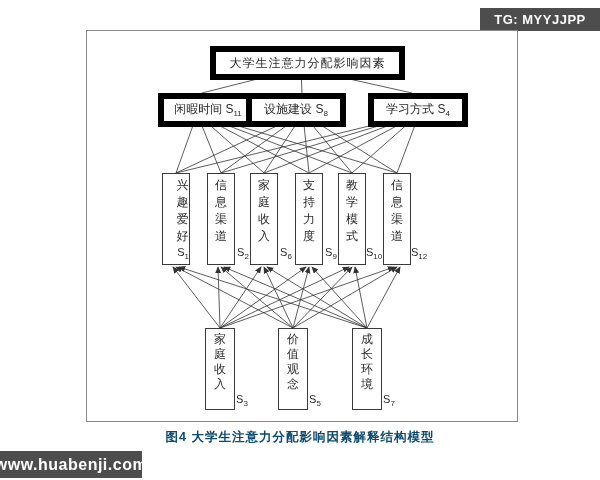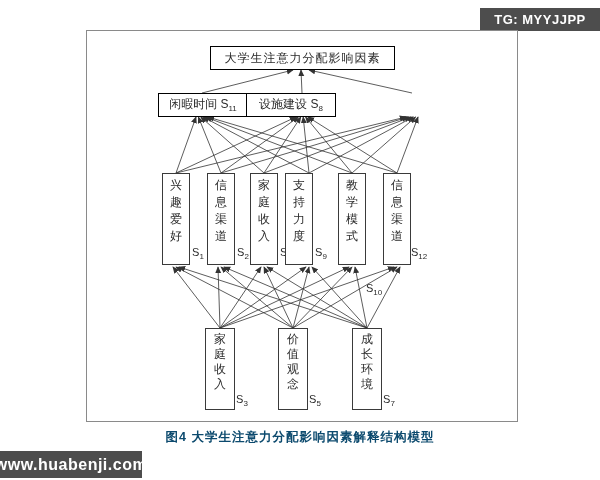--- a/index.html
+++ b/index.html
@@ -17,21 +17,21 @@
   #badge-bl{left:0;top:451px;width:142px;height:27px;font-size:16px;font-weight:bold;}
   
   #frame{
     position:absolute;left:86px;top:30px;width:430px;height:390px;
     border:1px solid #8a8a8a;background:transparent;
   }
   
   #lines{position:absolute;left:0;top:0;width:600px;height:480px;}
   
   .hbox{
-    position:absolute;border:1px solid #000000;background:#fff;
+    position:absolute;border:6px solid #000000;background:#fff;
     display:flex;align-items:center;justify-content:center;
     font-size:12px;white-space:nowrap;
   }
   #root-box{left:210px;top:46px;width:183px;height:22px;letter-spacing:1px;}
   .l2box{height:22px;width:88px;top:93px;}
   .vbox{
     position:absolute;border:1px solid #3a3a3a;background:#fff;
     display:flex;flex-direction:column;align-items:center;
     justify-content:flex-start;padding-top:3px;box-sizing:border-box;
   }
@@ -112,38 +112,41 @@
   <div class="hbox" id="root-box">
     <span>大学生注意力分配影响因素</span>
   </div>
 
   <div class="hbox l2box" style="left:158px;">
     <span><span>闲暇时间</span>&nbsp;<span>S</span><sub>11</sub></span>
   </div>
   <div class="hbox l2box" style="left:246px;">
     <span><span>设施建设</span>&nbsp;<span>S</span><sub>8</sub></span>
   </div>
+  <div class="hbox l2box" style="left:368px;">
+    <span><span>学习方式</span>&nbsp;<span>S</span><sub>4</sub></span>
+  </div>
 
-  <div class="vbox l3box" style="left:162px;">
+  <div class="vbox l3box" style="left:162px;align-items:flex-end;">
     <span class="vlabel">兴趣爱好</span>
     <span class="vsym symline"><span>S</span><sub>1</sub></span>
   </div>
   <div class="vbox l3box" style="left:207px;">
     <span class="vlabel">信息渠道</span>
     <span class="vsym symline"><span>S</span><sub>2</sub></span>
   </div>
   <div class="vbox l3box" style="left:250px;">
     <span class="vlabel">家庭收入</span>
     <span class="vsym symline"><span>S</span><sub>6</sub></span>
   </div>
-  <div class="vbox l3box" style="left:285px;justify-content:center;">
+  <div class="vbox l3box" style="left:295px;justify-content:center;">
     <span class="vlabel">支持力度</span>
     <span class="vsym symline"><span>S</span><sub>9</sub></span>
   </div>
-  <div class="vbox l3box" style="left:338px;gap:36px;">
+  <div class="vbox l3box" style="left:338px;">
     <span class="vlabel">教学模式</span>
     <span class="vsym symline"><span>S</span><sub>10</sub></span>
   </div>
   <div class="vbox l3box" style="left:383px;">
     <span class="vlabel">信息渠道</span>
     <span class="vsym symline"><span>S</span><sub>12</sub></span>
   </div>
 
   <div class="vbox l4box" style="left:205px;">
     <span class="vlabel">家庭收入</span>

